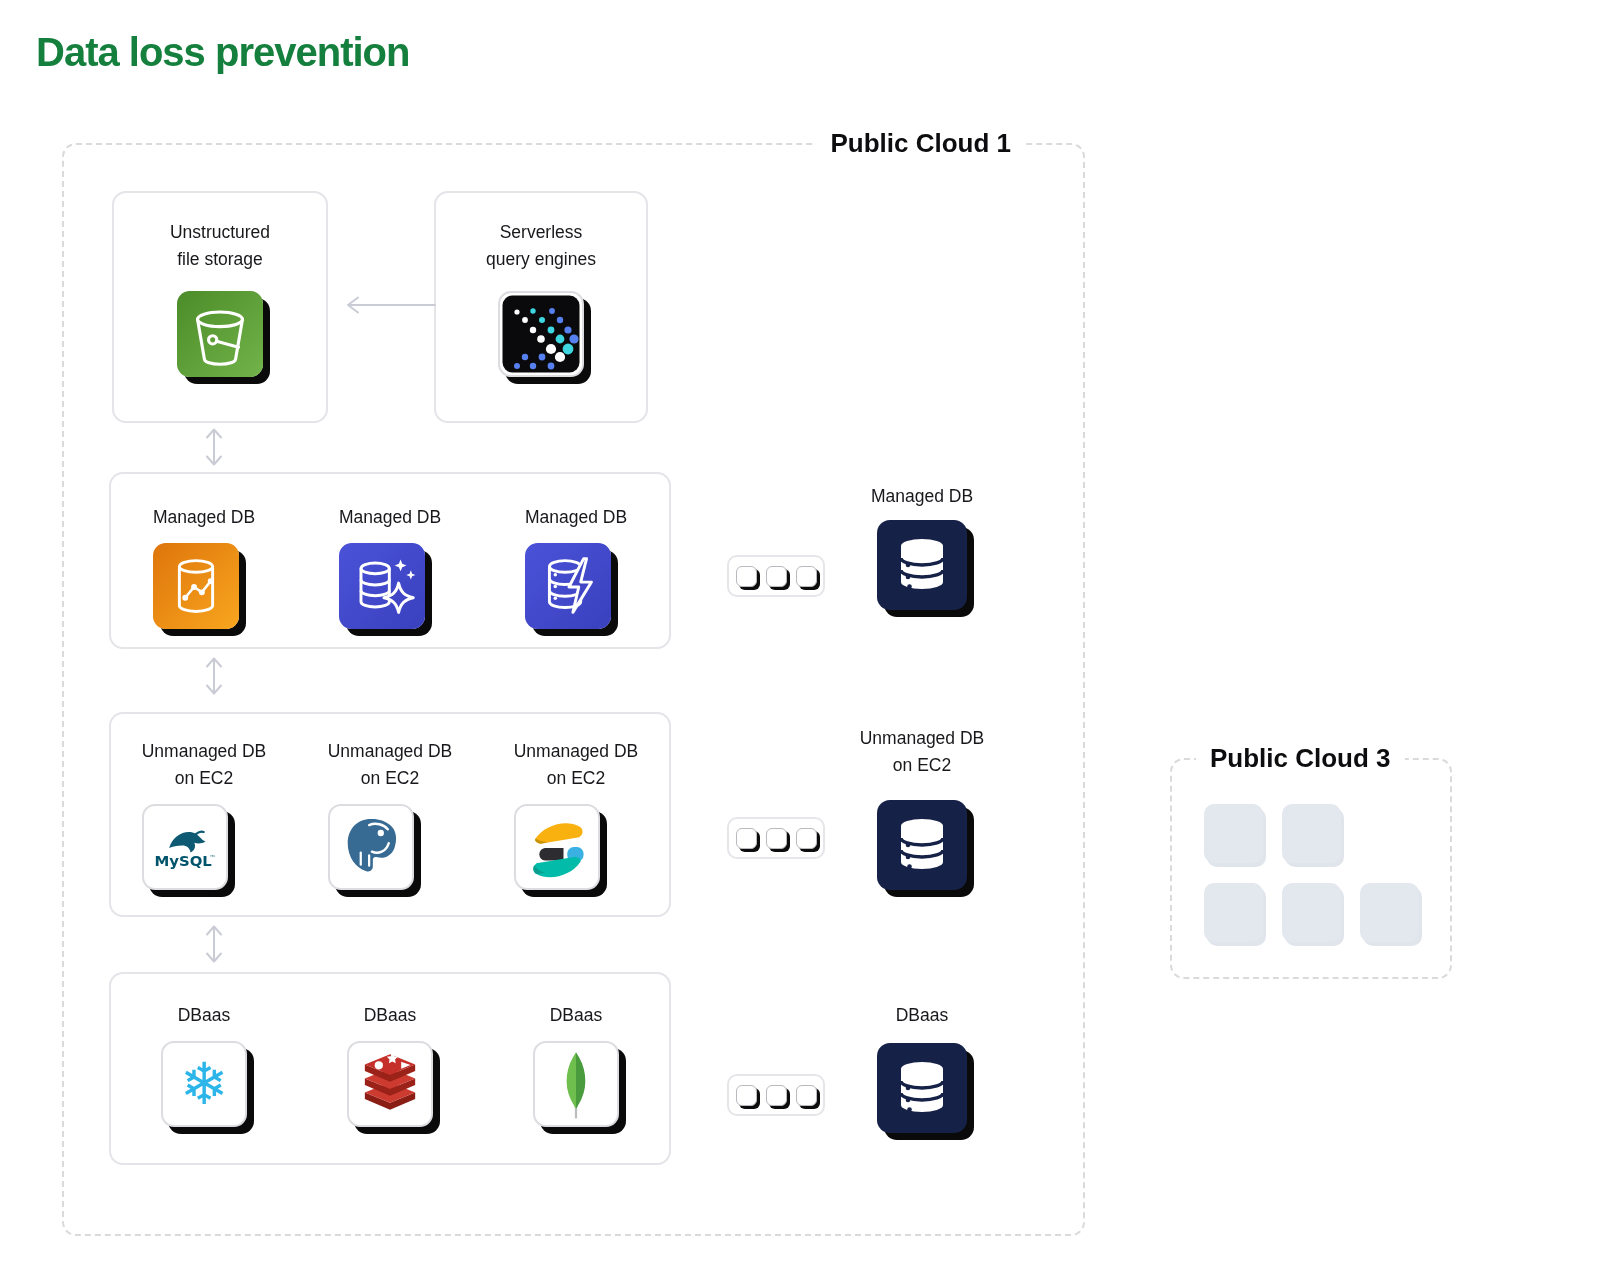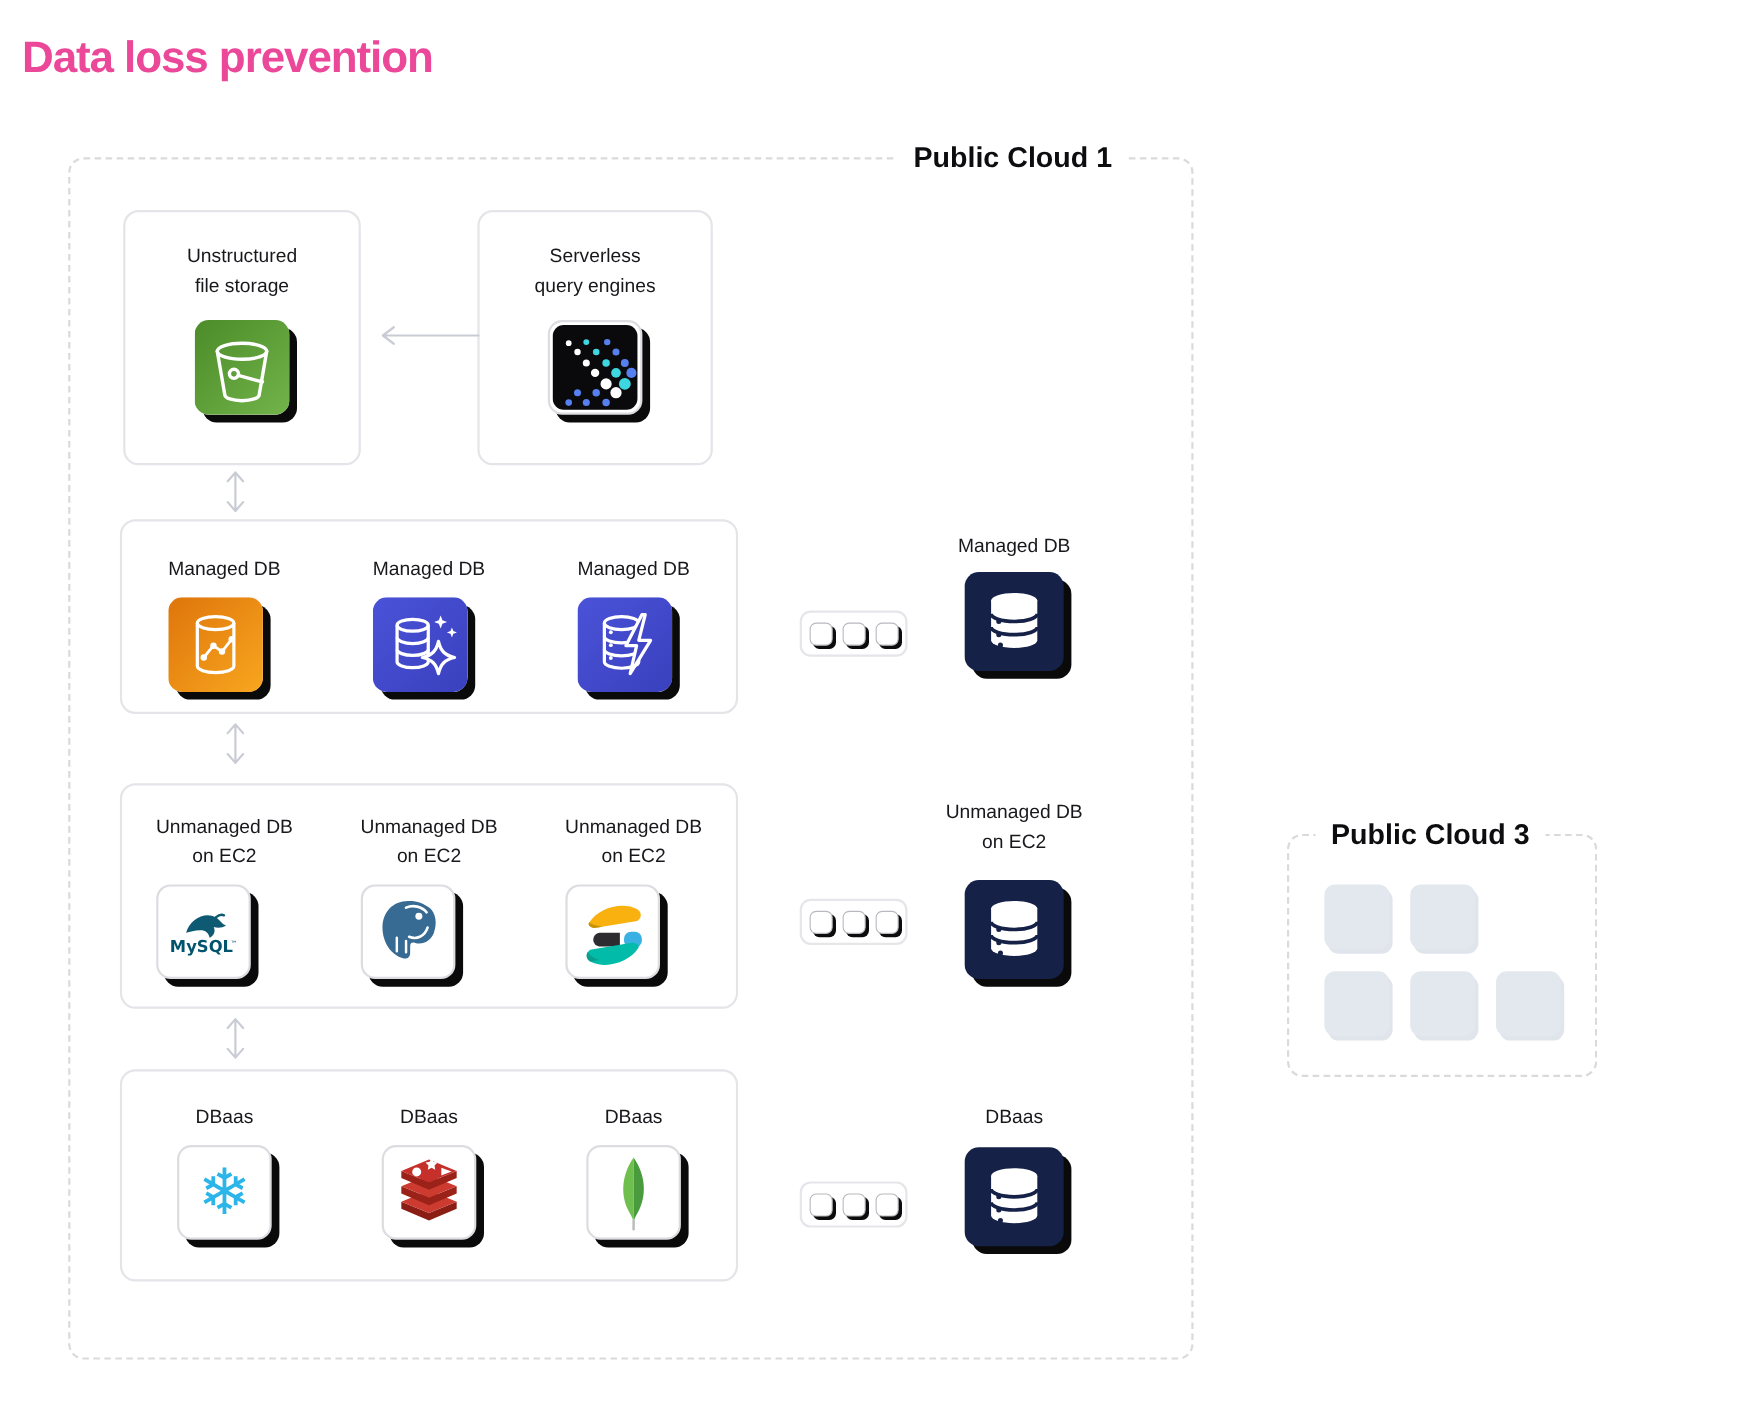--- a/index.html
+++ b/index.html
@@ -1,19 +1,19 @@
 <!DOCTYPE html>
 <html><head>
 <meta charset="utf-8">
 <style>
   html,body{margin:0;padding:0;background:#fff;}
   .canvas{position:relative;width:1600px;height:1280px;background:#fff;overflow:hidden;
           font-family:"Liberation Sans", sans-serif;color:#17171b;}
-  .title{position:absolute;left:20px;top:30px;font-size:40px;font-weight:700;
-         letter-spacing:-1px;color:#ec4899;margin:0;}
+  .title{position:absolute;left:36px;top:30px;font-size:40px;font-weight:700;
+         letter-spacing:-1px;color:#15803d;margin:0;}
 
   
   .cloud{position:absolute;border:2px dashed #dadadd;border-radius:14px;}
   .cloud-label{position:absolute;top:-17px;background:#fff;padding:0 14px;
                font-size:26px;font-weight:700;color:#0d0d10;white-space:nowrap;line-height:30px;}
   .pc1{left:62px;top:143px;width:1019px;height:1089px;}
   .pc1 > .cloud-label{right:58px;}
   .pc2{left:1168px;top:350px;width:352px;height:305px;}
   .pc3{left:1170px;top:758px;width:278px;height:217px;text-align:center;}
   .pc2 > .cloud-label,.pc3 > .cloud-label{left:24px;}

